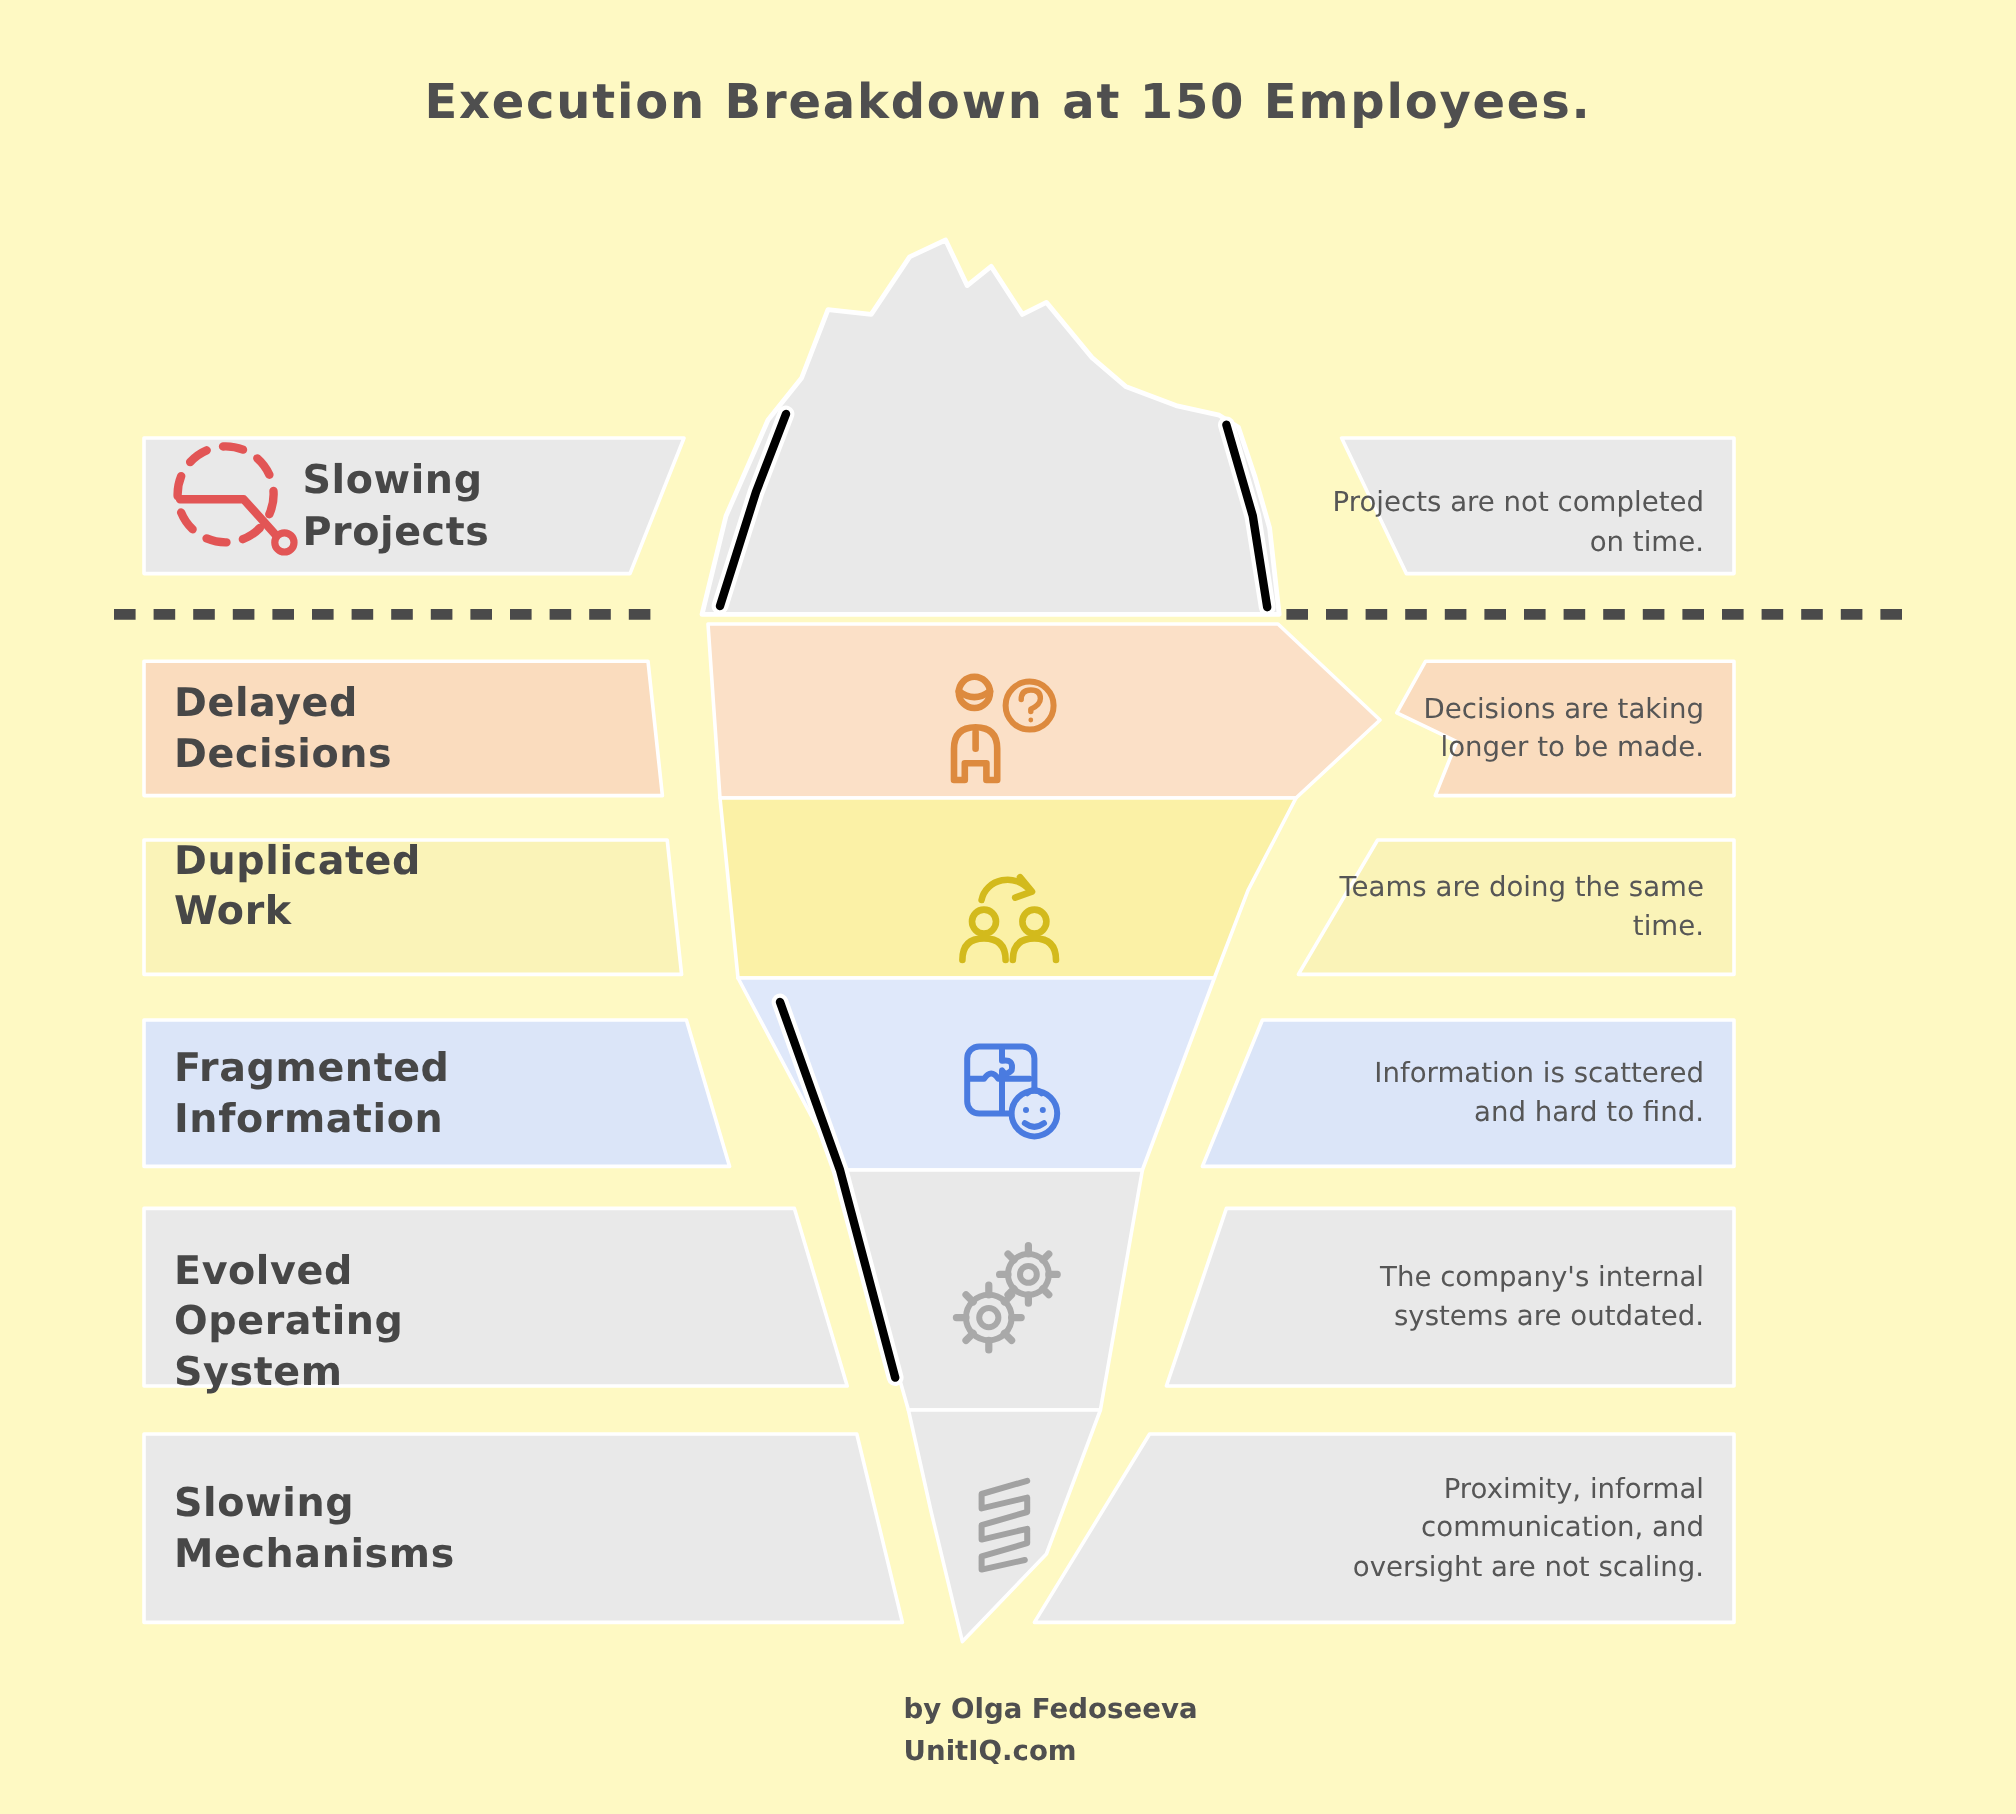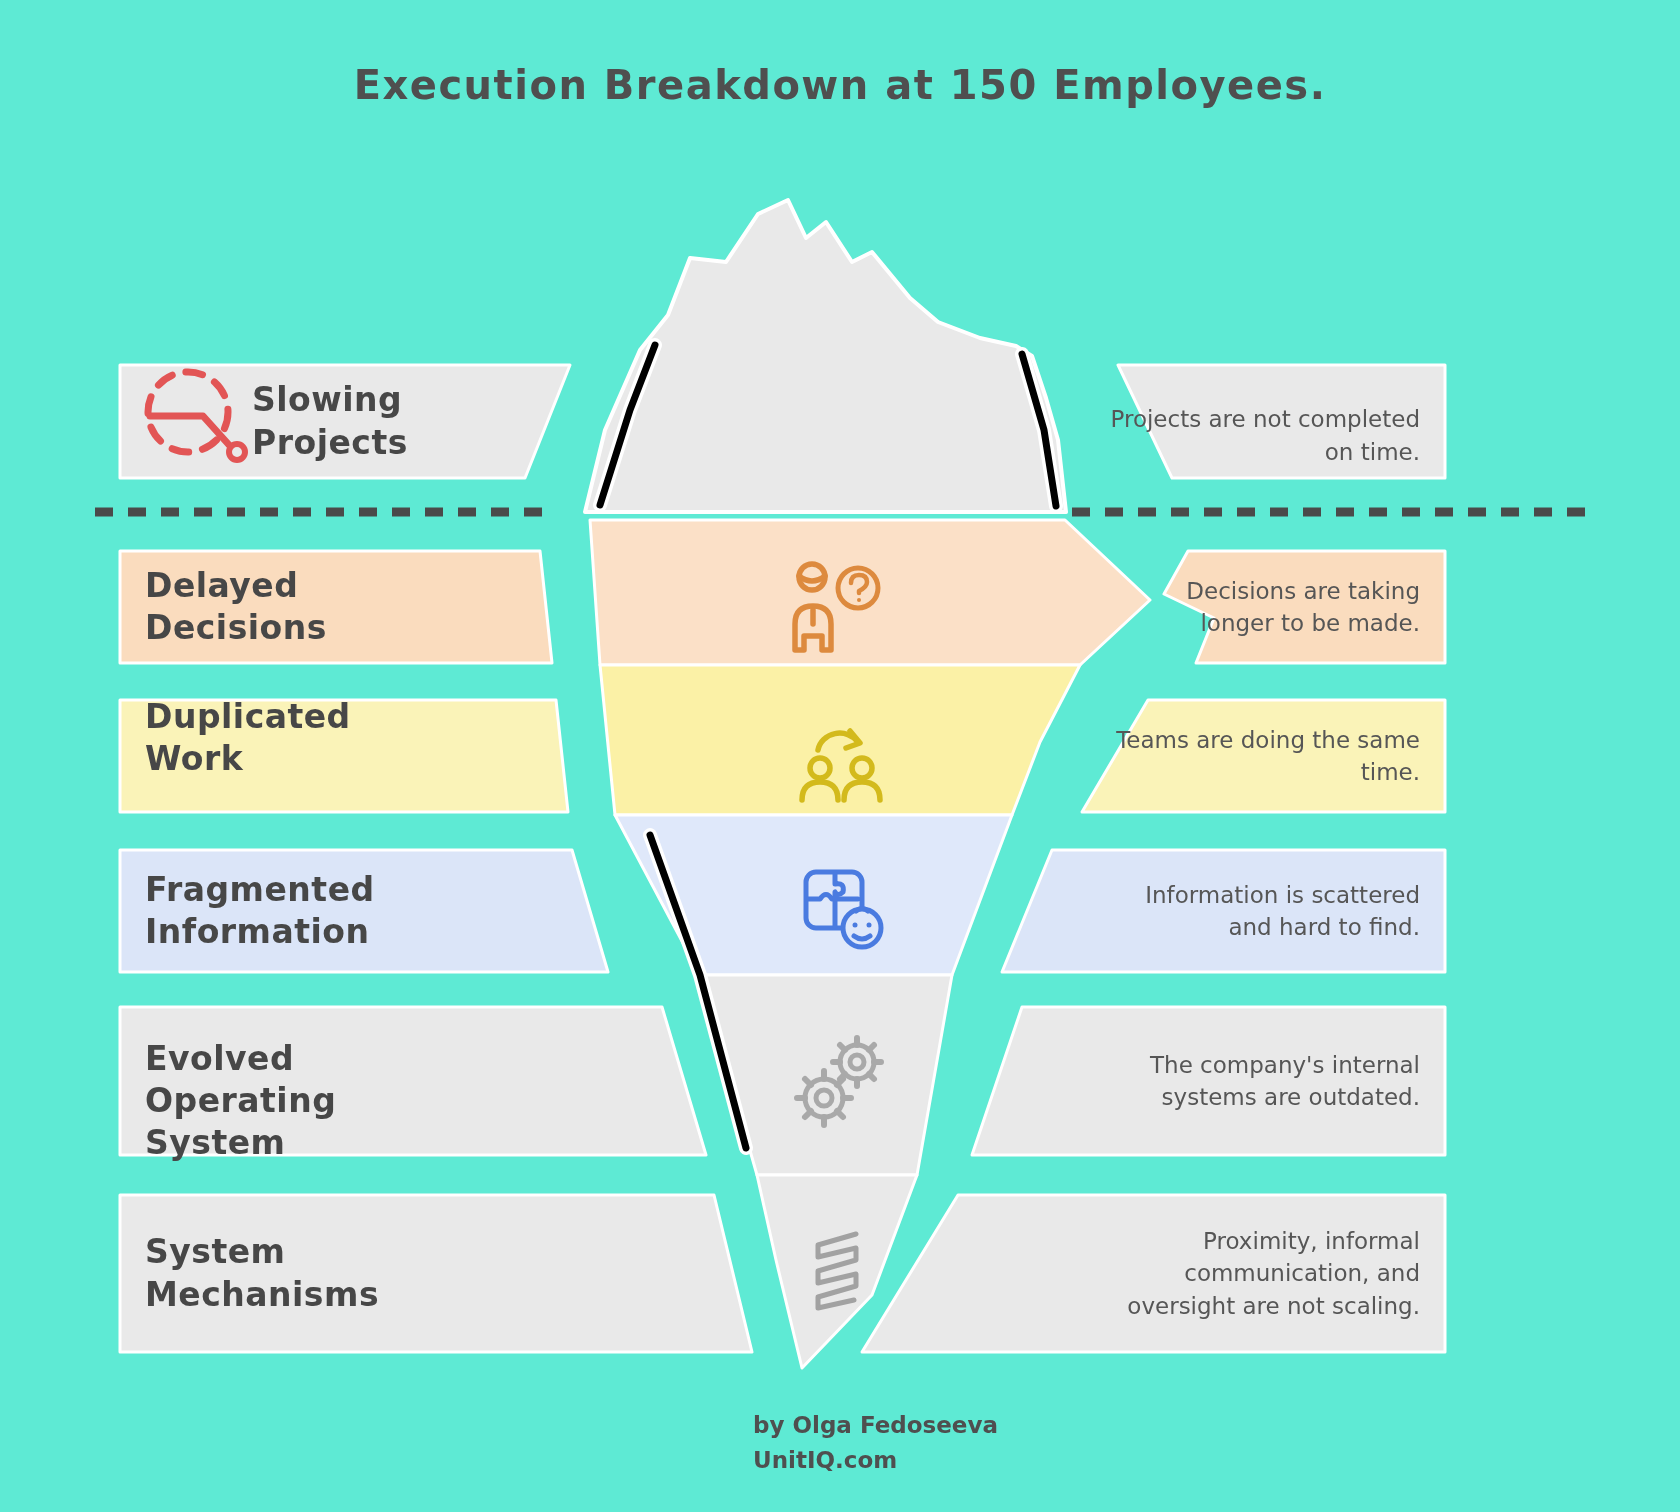--- a/index.html
+++ b/index.html
@@ -1,16 +1,16 @@
 <!DOCTYPE html>
 <html><head>
 <meta charset="utf-8">
 <style>
   html,body{margin:0;padding:0;background:#000;}
-  .canvas{position:relative;width:1680px;height:1512px;background:#5eead4;overflow:hidden;
+  .canvas{position:relative;width:1680px;height:1512px;background:#fef9c3;overflow:hidden;
           font-family:"DejaVu Sans","Liberation Sans",sans-serif;}
   svg.layer{position:absolute;left:0;top:0;}
   .seg{stroke:#ffffff;stroke-width:3;stroke-linejoin:round;}
   .peak{stroke:#ffffff;stroke-width:4;stroke-linejoin:round;}
   .crack-w{fill:none;stroke:#ffffff;stroke-width:14;stroke-linecap:round;stroke-linejoin:round;}
   .crack-b{fill:none;stroke:#000000;stroke-width:7;stroke-linecap:round;stroke-linejoin:round;}
   .ic{fill:none;stroke-width:5.5;stroke-linecap:round;stroke-linejoin:round;}
   .ic-thin{fill:none;stroke-width:5;stroke-linecap:round;stroke-linejoin:round;}
   .page-title{position:absolute;left:0;top:62px;width:1680px;text-align:center;
               font-size:40px;font-weight:bold;letter-spacing:1.5px;color:#4f4f4f;}
@@ -125,21 +125,21 @@
 
   <div class="row-title" style="left:145px;top:692px;height:92px;">Duplicated Work</div>
   <div class="row-desc" style="top:700px;height:112px;">Teams are doing the same time.</div>
 
   <div class="row-title" style="left:145px;top:850px;height:122px;">Fragmented Information</div>
   <div class="row-desc" style="top:850px;height:122px;">Information is scattered and hard to find.</div>
 
   <div class="row-title" style="left:145px;top:1007px;height:188px;">Evolved Operating System</div>
   <div class="row-desc" style="top:1007px;height:148px;">The company's internal systems are outdated.</div>
 
-  <div class="row-title" style="left:145px;top:1195px;height:157px;">System Mechanisms</div>
+  <div class="row-title" style="left:145px;top:1195px;height:157px;">Slowing Mechanisms</div>
   <div class="row-desc" style="top:1195px;height:157px;">Proximity, informal communication, and oversight are not scaling.</div>
 
   <div class="footer">
     <div>by Olga Fedoseeva</div>
     <div>UnitIQ.com</div>
   </div>
 
 </div>
 
 </body></html>

